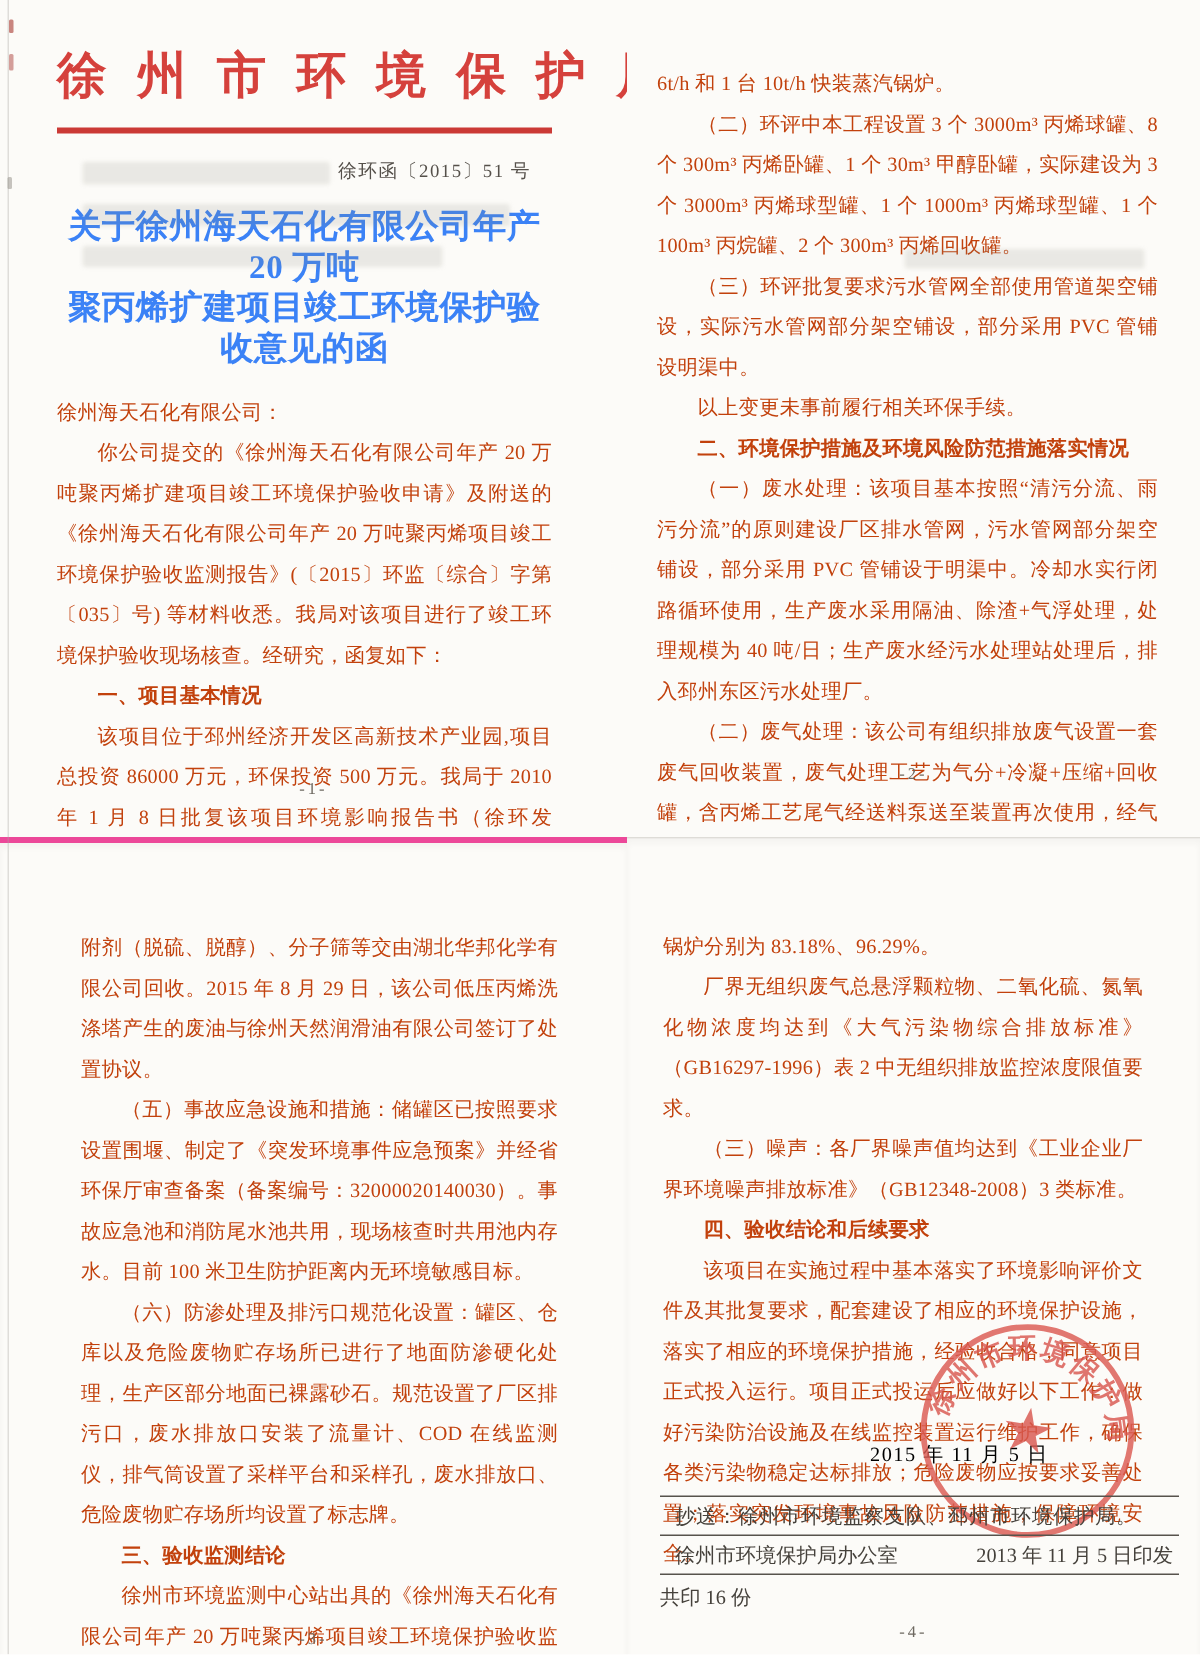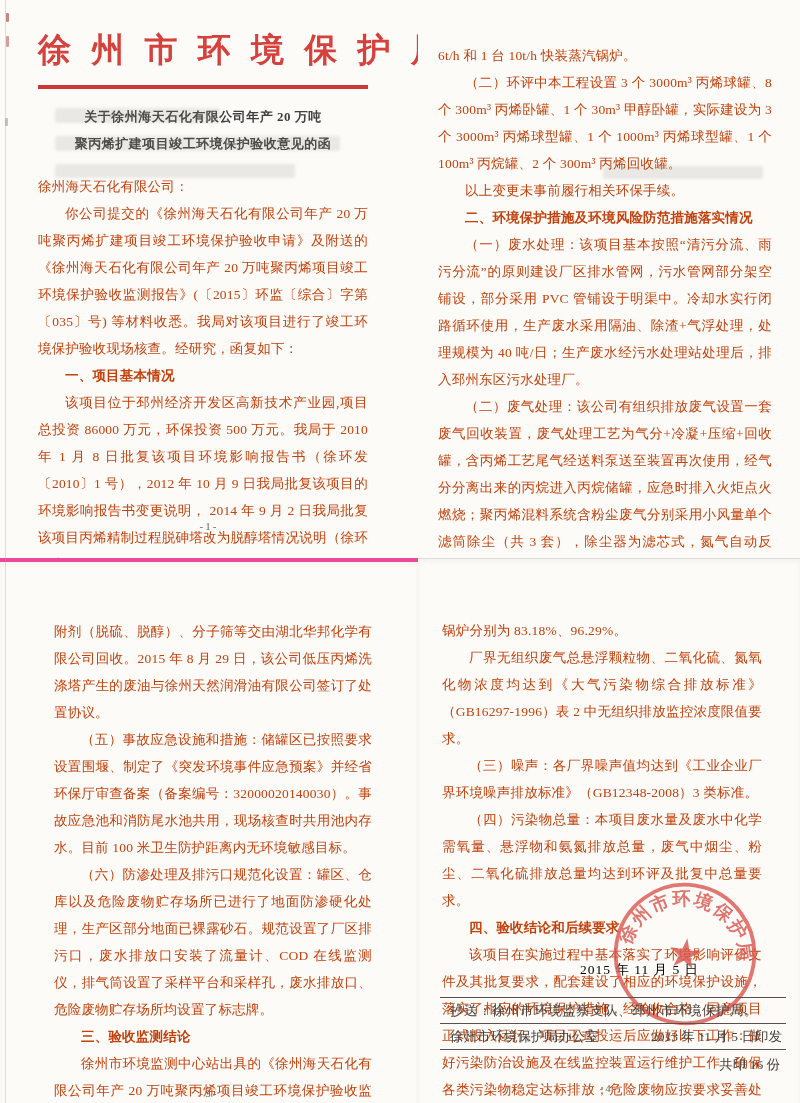--- a/index.html
+++ b/index.html
@@ -13,21 +13,21 @@
   #page3 { left:0; top:558px; width:418px; height:545px; border-top:4px solid #ec4899; box-shadow:inset 0 3px 4px rgba(60,58,52,.04); }
   #page4 { left:418px; top:558px; width:382px; height:545px; border-top:1px solid #dedcd7; box-shadow:inset 0 3px 4px rgba(60,58,52,.04); }
 
   .p1-head { padding:0 50px 0 38px; }
   .letterhead {
     margin-top:28px; text-align:center; font-weight:bold;
     font-size:33px; letter-spacing:6px; color:#d5413c; white-space:nowrap;
   }
   .red-rule { margin-top:12px; height:4px; background:#cb3a36; }
   .doc-number { margin-top:17px; text-align:right; padding-right:14px; font-size:12.5px; color:#55504a; letter-spacing:1px; }
-  .letter-title { margin-top:14px; text-align:center; font-weight:bold; font-size:13px; line-height:27px; color:#404040; letter-spacing:.5px; }
+  .letter-title { margin-top:14px; text-align:center; font-weight:bold; font-size:22px; line-height:27px; color:#3b82f6; letter-spacing:.5px; }
 
   .bodytext p {
     margin:0; font-size:13.5px; line-height:27px; color:#c2410c;
     text-align:justify; letter-spacing:.2px;
   }
   .indent { text-indent:2em; }
   .cont { text-indent:0; }
   .heading { font-weight:bold; color:#2d2a25; text-indent:2em; }
   .salutation { text-indent:0; }
 
@@ -53,36 +53,37 @@
   .issue-date {
     position:absolute; left:162px; top:402px; font-size:13.5px;
     color:#000000; letter-spacing:1px;
   }
 
   
   .cc-block { position:absolute; left:22px; right:14px; top:438px; font-size:13.5px; color:#45413b; }
   .cc-row1 { border-top:1.5px solid #57534c; border-bottom:1.5px solid #57534c; padding:4px 0 3px 10px; letter-spacing:.5px; }
   .cc-row2 { border-bottom:1.5px solid #57534c; padding:4px 0 3px 10px; display:flex; justify-content:space-between;align-items:flex-end; }
   .cc-row2 .right { padding-right:4px; }
-  .copies { text-align:right; padding:6px 6px 0 0; }
+  .copies { text-align:left; padding:6px 6px 0 0; }
 
   
   .ghost { position:absolute; background:rgba(139,136,126,.16); filter:blur(1.5px); border-radius:2px; }
   .scan-line-v { position:absolute; left:5px; top:0; width:1px; height:1103px; background:#aaa7a0; opacity:.35; }
   .edge-mark { position:absolute; border-radius:1px; }
 </style>
 </head>
 <body>
 
 <div id="canvas">
 
   <div class="page" id="page1">
     <div class="p1-head">
       <div class="letterhead">徐 州 市 环 境 保 护 局</div>
       <div class="red-rule"></div>
+      <div class="doc-number">徐环函〔2015〕51 号</div>
       <div class="letter-title">
         <div>关于徐州海天石化有限公司年产 20 万吨</div>
         <div>聚丙烯扩建项目竣工环境保护验收意见的函</div>
       </div>
     </div>
     <div class="bodytext">
       <p class="salutation">徐州海天石化有限公司：</p>
       <p class="indent">你公司提交的《徐州海天石化有限公司年产 20 万吨聚丙烯扩建项目竣工环境保护验收申请》及附送的《徐州海天石化有限公司年产 20 万吨聚丙烯项目竣工环境保护验收监测报告》(〔2015〕环监〔综合〕字第〔035〕号) 等材料收悉。我局对该项目进行了竣工环境保护验收现场核查。经研究，函复如下：</p>
       <p class="heading">一、项目基本情况</p>
       <p class="indent">该项目位于邳州经济开发区高新技术产业园,项目总投资 86000 万元，环保投资 500 万元。我局于 2010 年 1 月 8 日批复该项目环境影响报告书（徐环发〔2010〕1 号），2012 年 10 月 9 日我局批复该项目的环境影响报告书变更说明， 2014 年 9 月 2 日我局批复该项目丙烯精制过程脱砷塔改为脱醇塔情况说明（徐环项变〔2014〕16 号）。项目于 2011 年 7 月开工建设，2014 年 9 月经我局核准投入试生产。</p>
@@ -91,20 +92,21 @@
     <div class="page-number">-1-</div>
     <div class="ghost" style="left:55px;top:108px;width:165px;height:15px;"></div>
     <div class="ghost" style="left:55px;top:136px;width:285px;height:15px;"></div>
     <div class="ghost" style="left:55px;top:164px;width:240px;height:14px;"></div>
   </div>
 
   <div class="page" id="page2">
     <div class="bodytext">
       <p class="cont">6t/h 和 1 台 10t/h 快装蒸汽锅炉。</p>
       <p class="indent">（二）环评中本工程设置 3 个 3000m³ 丙烯球罐、8 个 300m³ 丙烯卧罐、1 个 30m³ 甲醇卧罐，实际建设为 3 个 3000m³ 丙烯球型罐、1 个 1000m³ 丙烯球型罐、1 个 100m³ 丙烷罐、2 个 300m³ 丙烯回收罐。</p>
+      <p class="indent">（三）环评批复要求污水管网全部使用管道架空铺设，实际污水管网部分架空铺设，部分采用 PVC 管铺设明渠中。</p>
       <p class="indent">以上变更未事前履行相关环保手续。</p>
       <p class="heading">二、环境保护措施及环境风险防范措施落实情况</p>
       <p class="indent">（一）废水处理：该项目基本按照“清污分流、雨污分流”的原则建设厂区排水管网，污水管网部分架空铺设，部分采用 PVC 管铺设于明渠中。冷却水实行闭路循环使用，生产废水采用隔油、除渣+气浮处理，处理规模为 40 吨/日；生产废水经污水处理站处理后，排入邳州东区污水处理厂。</p>
       <p class="indent">（二）废气处理：该公司有组织排放废气设置一套废气回收装置，废气处理工艺为气分+冷凝+压缩+回收罐，含丙烯工艺尾气经送料泵送至装置再次使用，经气分分离出来的丙烷进入丙烷储罐，应急时排入火炬点火燃烧；聚丙烯混料系统含粉尘废气分别采用小风量单个滤筒除尘（共 3 套），除尘器为滤芯式，氮气自动反吹，统一由一个约 37 米排气筒排放；2 台快装蒸汽锅炉(一用一备)产生的废气分别通过多管除尘器除尘后再进入一个碱液喷淋塔脱硫后通过约 35 米烟囱排放。</p>
 
     </div>
     <div class="page-number">-2-</div>
     <div class="ghost" style="left:185px;top:166px;width:160px;height:13px;"></div>
   </div>
 
@@ -118,21 +120,20 @@
 
     </div>
     <div class="page-number">-3-</div>
   </div>
 
   <div class="page" id="page4">
     <div class="bodytext">
       <p class="cont">锅炉分别为 83.18%、96.29%。</p>
       <p class="indent">厂界无组织废气总悬浮颗粒物、二氧化硫、氮氧化物浓度均达到《大气污染物综合排放标准》（GB16297-1996）表 2 中无组织排放监控浓度限值要求。</p>
       <p class="indent">（三）噪声：各厂界噪声值均达到《工业企业厂界环境噪声排放标准》（GB12348-2008）3 类标准。</p>
-      <p class="indent">（四）污染物总量：本项目废水量及废水中化学需氧量、悬浮物和氨氮排放总量，废气中烟尘、粉尘、二氧化硫排放总量均达到环评及批复中总量要求。</p>
       <p class="heading">四、验收结论和后续要求</p>
       <p class="indent">该项目在实施过程中基本落实了环境影响评价文件及其批复要求，配套建设了相应的环境保护设施，落实了相应的环境保护措施，经验收合格，同意项目正式投入运行。项目正式投运后应做好以下工作：做好污染防治设施及在线监控装置运行维护工作，确保各类污染物稳定达标排放；危险废物应按要求妥善处置；落实突发环境事故风险防范措施，保障环境安全。</p>
 
     </div>
 
     <div class="issue-date">2015 年 11 月 5 日</div>
 
     <svg class="seal" viewBox="0 0 160 160">
       <circle cx="80" cy="80" r="72" fill="none" stroke="#dc5b53" stroke-width="4"></circle>
       <path id="sealArc" d="M 24,102 A 58,58 0 1 1 136,102" fill="none"></path>

